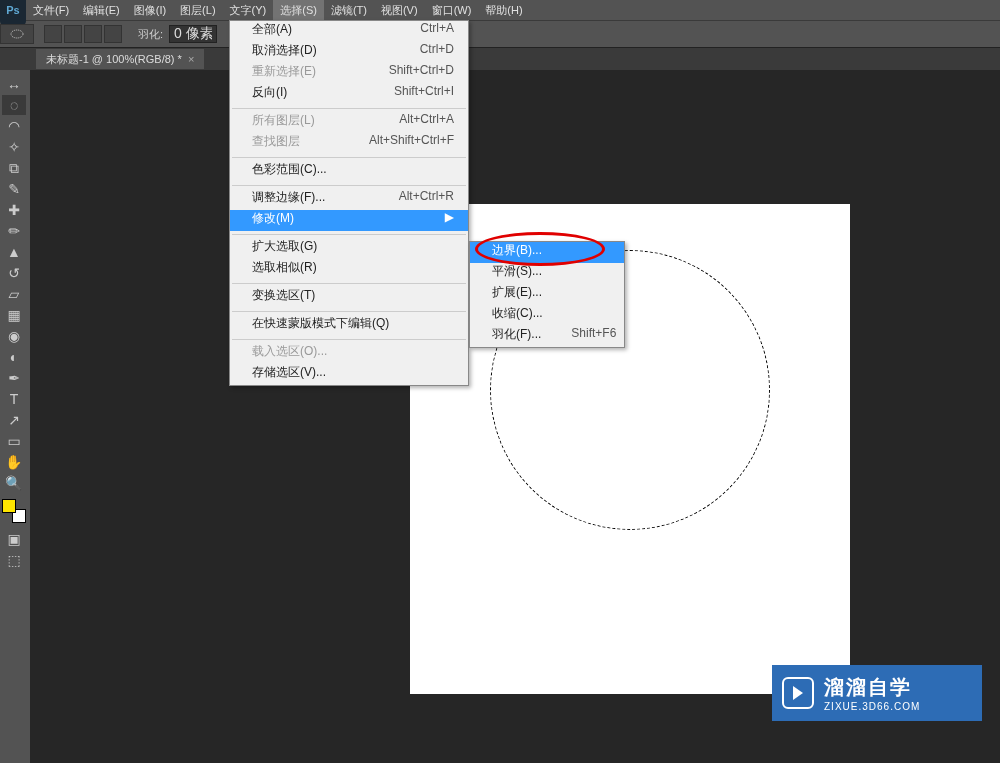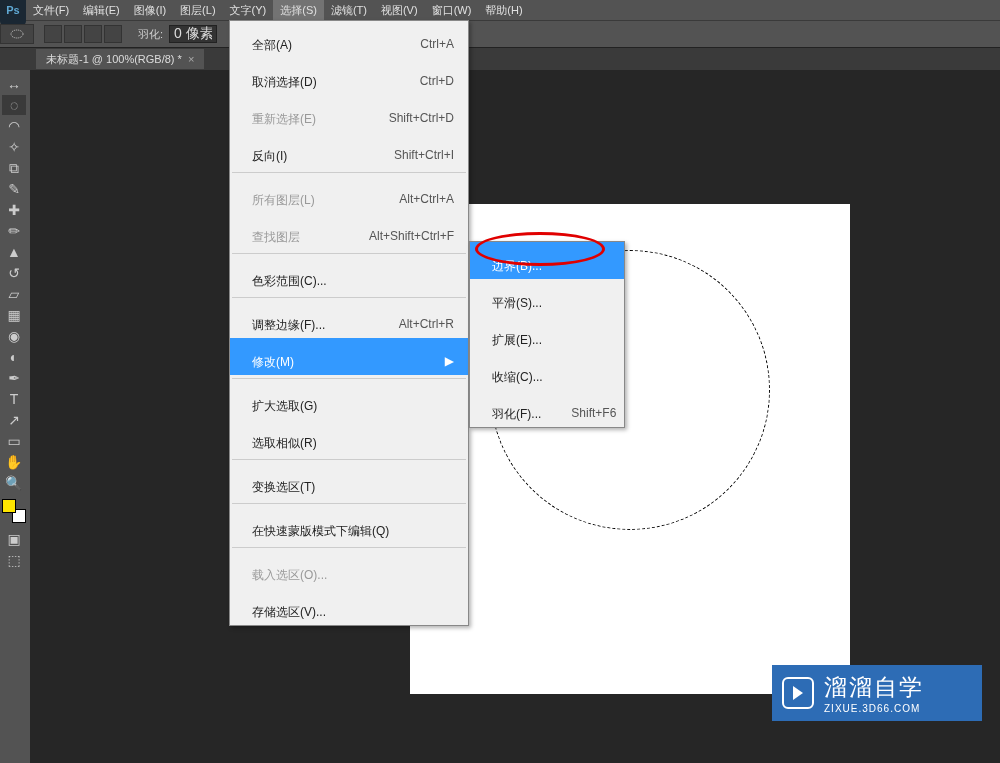--- a/index.html
+++ b/index.html
@@ -35,38 +35,38 @@
   .swatch-fg { position: absolute; width: 14px; height: 14px; background: #ffe600; border: 1px solid #000; top: 0; left: 0; z-index: 2; }
   .swatch-bg { position: absolute; width: 14px; height: 14px; background: #fff; border: 1px solid #000; bottom: 0; right: 0; }
 
   
   .canvas-area { position: absolute; left: 30px; top: 70px; right: 0; bottom: 0; background: #262626; }
   .artboard { position: absolute; left: 380px; top: 134px; width: 440px; height: 490px; background: #fff; }
   .selection-circle { position: absolute; left: 460px; top: 180px; width: 280px; height: 280px; border: 1.5px dashed #000; border-radius: 50%; }
 
   
   .dropdown { position: absolute; background: #f0f0f0; border: 1px solid #888; box-shadow: 2px 2px 4px rgba(0,0,0,.3); font-size: 12px; color: #222; }
-  .dd-item { display: flex; justify-content: space-between; padding: 16px 14px 4px 22px; white-space: nowrap; }
+  .dd-item { display: flex; justify-content: space-between; padding: 0 14px 4px 22px; white-space: nowrap; }
   .dd-item.disabled { color: #999; }
   .dd-item.highlight { background: #3399ff; color: #fff; }
   .dd-item .shortcut { margin-left: 30px; color: #555; }
   .dd-item .arrow { margin-left: 20px; }
   .dd-sep { height: 1px; background: #ccc; margin: 3px 2px; }
 
   .select-menu { left: 229px; top: 20px; width: 240px; }
   .modify-submenu { left: 469px; top: 241px; width: 156px; }
 
   
   .annotation { position: absolute; left: 475px; top: 232px; width: 130px; height: 34px; border: 3px solid #e00000; border-radius: 50%; pointer-events: none; z-index: 50; }
 
   
   .watermark { position: absolute; right: 18px; bottom: 42px; width: 210px; height: 56px; background: #2d6cb5; display: flex; align-items: center; padding: 0 10px; color: #fff; }
   .wm-play { width: 32px; height: 32px; border: 2px solid #fff; border-radius: 6px; display: flex; align-items: center; justify-content: center; margin-right: 10px; }
   .wm-tri { width: 0; height: 0; border-left: 10px solid #fff; border-top: 7px solid transparent; border-bottom: 7px solid transparent; }
-  .wm-text-main { font-size: 23px; font-weight: normal; letter-spacing: 2px; }
+  .wm-text-main { font-size: 20px; font-weight: bold; letter-spacing: 2px; }
   .wm-text-sub { font-size: 10px; letter-spacing: 1px; }
 </style>
 </head>
 <body>
 
 <div class="menubar">
   <div class="ps-logo">Ps</div>
   <div class="menu-item">文件(F)</div>
   <div class="menu-item">编辑(E)</div>
   <div class="menu-item">图像(I)</div>

